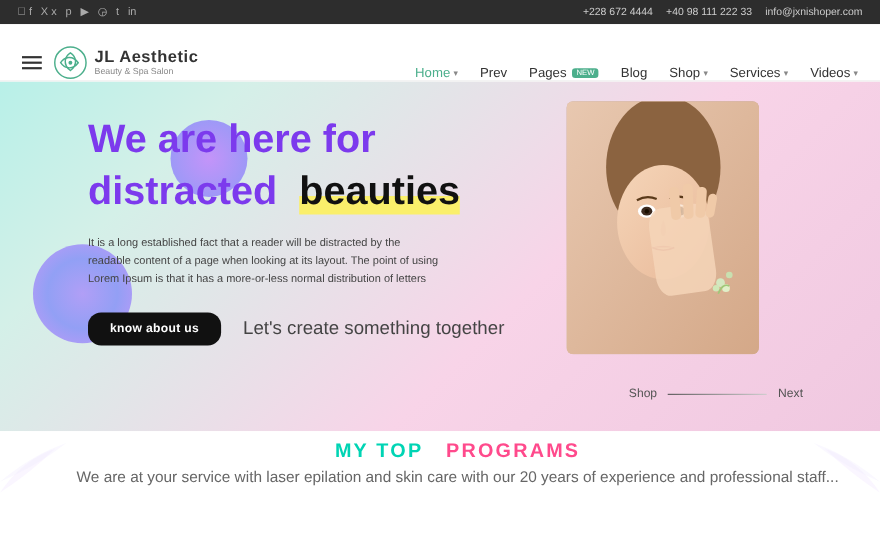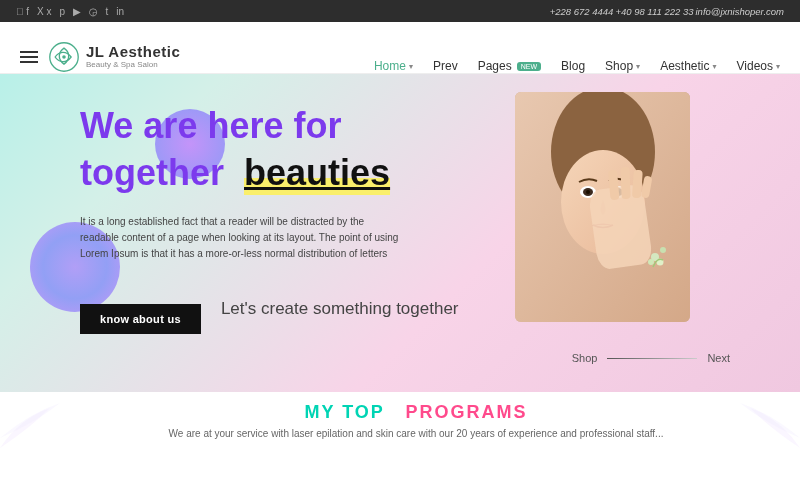--- a/index.html
+++ b/index.html
@@ -9,21 +9,21 @@
     .top-bar {
       background: #2d2d2d;
       height: 22px;
       display: flex;
       align-items: center;
       justify-content: space-between;
       padding: 0 16px;
     }
     .top-bar-social { display: flex; gap: 8px; align-items: center; }
     .top-bar-social span { color: #aaa; font-size: 10px; cursor: pointer; }
-    .top-bar-contact { display: flex; gap: 2px; align-items: flex-end; font-style: italic; }
+    .top-bar-contact { display: flex; gap: 12px; align-items: flex-end; }
     .top-bar-contact span { color: #ccc; font-size: 9.5px; }
 
     
     .header {
       background: #fff;
       height: 52px;
       display: flex;
       align-items: flex-end;
       justify-content: space-between;
       padding: 0 20px;
@@ -98,21 +98,20 @@
       font-size: 36px;
       font-weight: 700;
       color: #7c3aed;
       line-height: 1.2;
     }
     .hero-title-line2 .highlight-word {
       color: #111;
       font-weight: 900;
       background: linear-gradient(to bottom, transparent 60%, #faef6b 60%);
       padding-bottom: 2px;
-      text-decoration: underline;
     }
 
     .hero-desc {
       font-size: 10px;
       color: #444;
       line-height: 1.6;
       margin-top: 20px;
       margin-bottom: 22px;
       max-width: 320px;
     }
@@ -124,23 +123,22 @@
       margin-top: 10px;
     }
     .btn-primary {
       background: #111;
       color: #fff;
       padding: 9px 20px;
       font-size: 11px;
       font-weight: 600;
       border: none;
       cursor: pointer;
-      border-radius: 0;
+      border-radius: 12px;
       letter-spacing: 0.3px;
-      margin-top: 20px;
     }
     .btn-link {
       color: #444;
       font-size: 17px;
       cursor: pointer;
       background: none;
       border: none;
     }
 
     
@@ -196,21 +194,21 @@
       padding-left: 32px;
     }
     .bottom-title {
       font-size: 18px;
       font-weight: 700;
       letter-spacing: 2px;
     }
     .bottom-title .my-top { color: #00d4b4; }
     .bottom-title .programs { color: #ff4a8c; }
     .bottom-desc {
-      font-size: 10px;
+      font-size: 14px;
       color: #666;
       text-align: center;
     }
 
     
     .deco-left {
       position: absolute;
       left: 0; bottom: 0;
       width: 80px; height: 50px;
       opacity: 0.15;
@@ -278,40 +276,40 @@
       <span class="badge">NEW</span>
     </a>
     <a class="nav-item">
       <span>Blog</span>
     </a>
     <a class="nav-item">
       <span>Shop</span>
       <span class="chevron">▾</span>
     </a>
     <a class="nav-item">
-      <span>Aesthetic</span>
+      <span>Services</span>
       <span class="chevron">▾</span>
     </a>
     <a class="nav-item">
       <span>Videos</span>
       <span class="chevron">▾</span>
     </a>
   </nav>
 </header>
 
 <section class="hero">
 
   <div class="blob1"></div>
   <div class="blob2"></div>
   <div class="blob3"></div>
 
   <div class="hero-content">
     <div class="hero-title">We are here for</div>
     <div class="hero-title-line2">
-      <span>together</span>
+      <span>distracted</span>
       &nbsp;<span class="highlight-word">beauties</span>
     </div>
     <p class="hero-desc">It is a long established fact that a reader will be distracted by the readable content of a page when looking at its layout. The point of using Lorem Ipsum is that it has a more-or-less normal distribution of letters</p>
     <div class="hero-buttons">
       <button class="btn-primary">know about us</button>
       <button class="btn-link">Let's create something together</button>
     </div>
   </div>
 
   <div class="hero-image">

